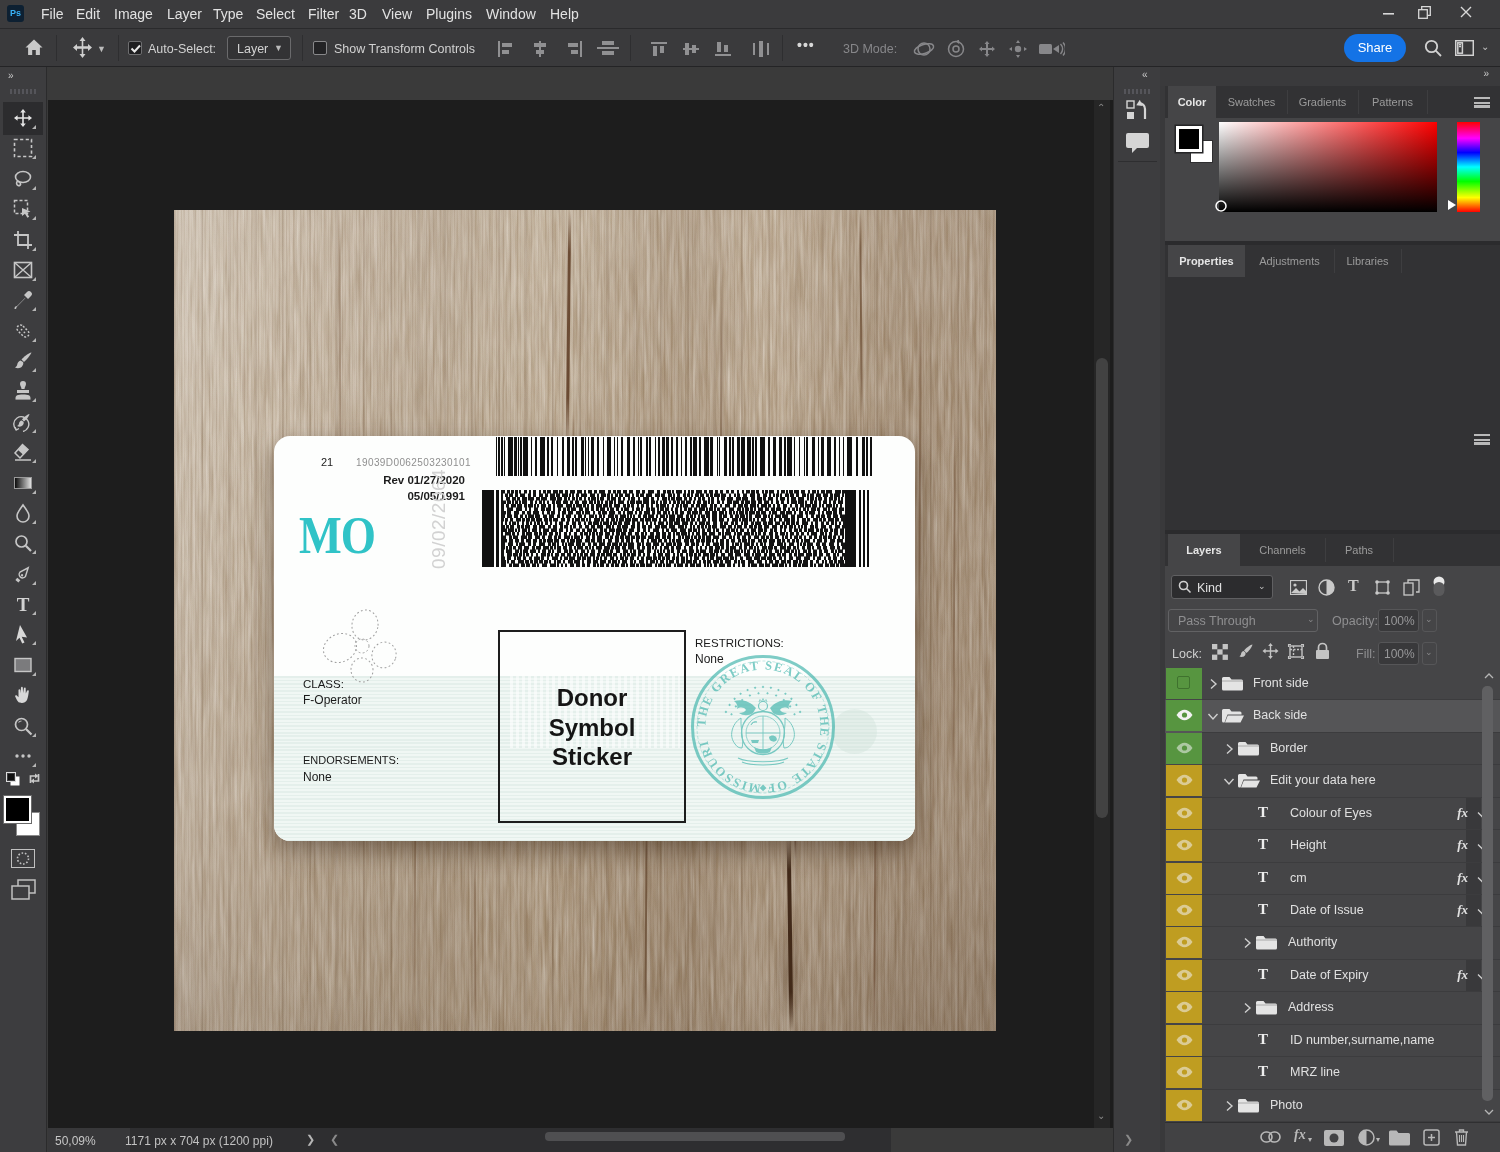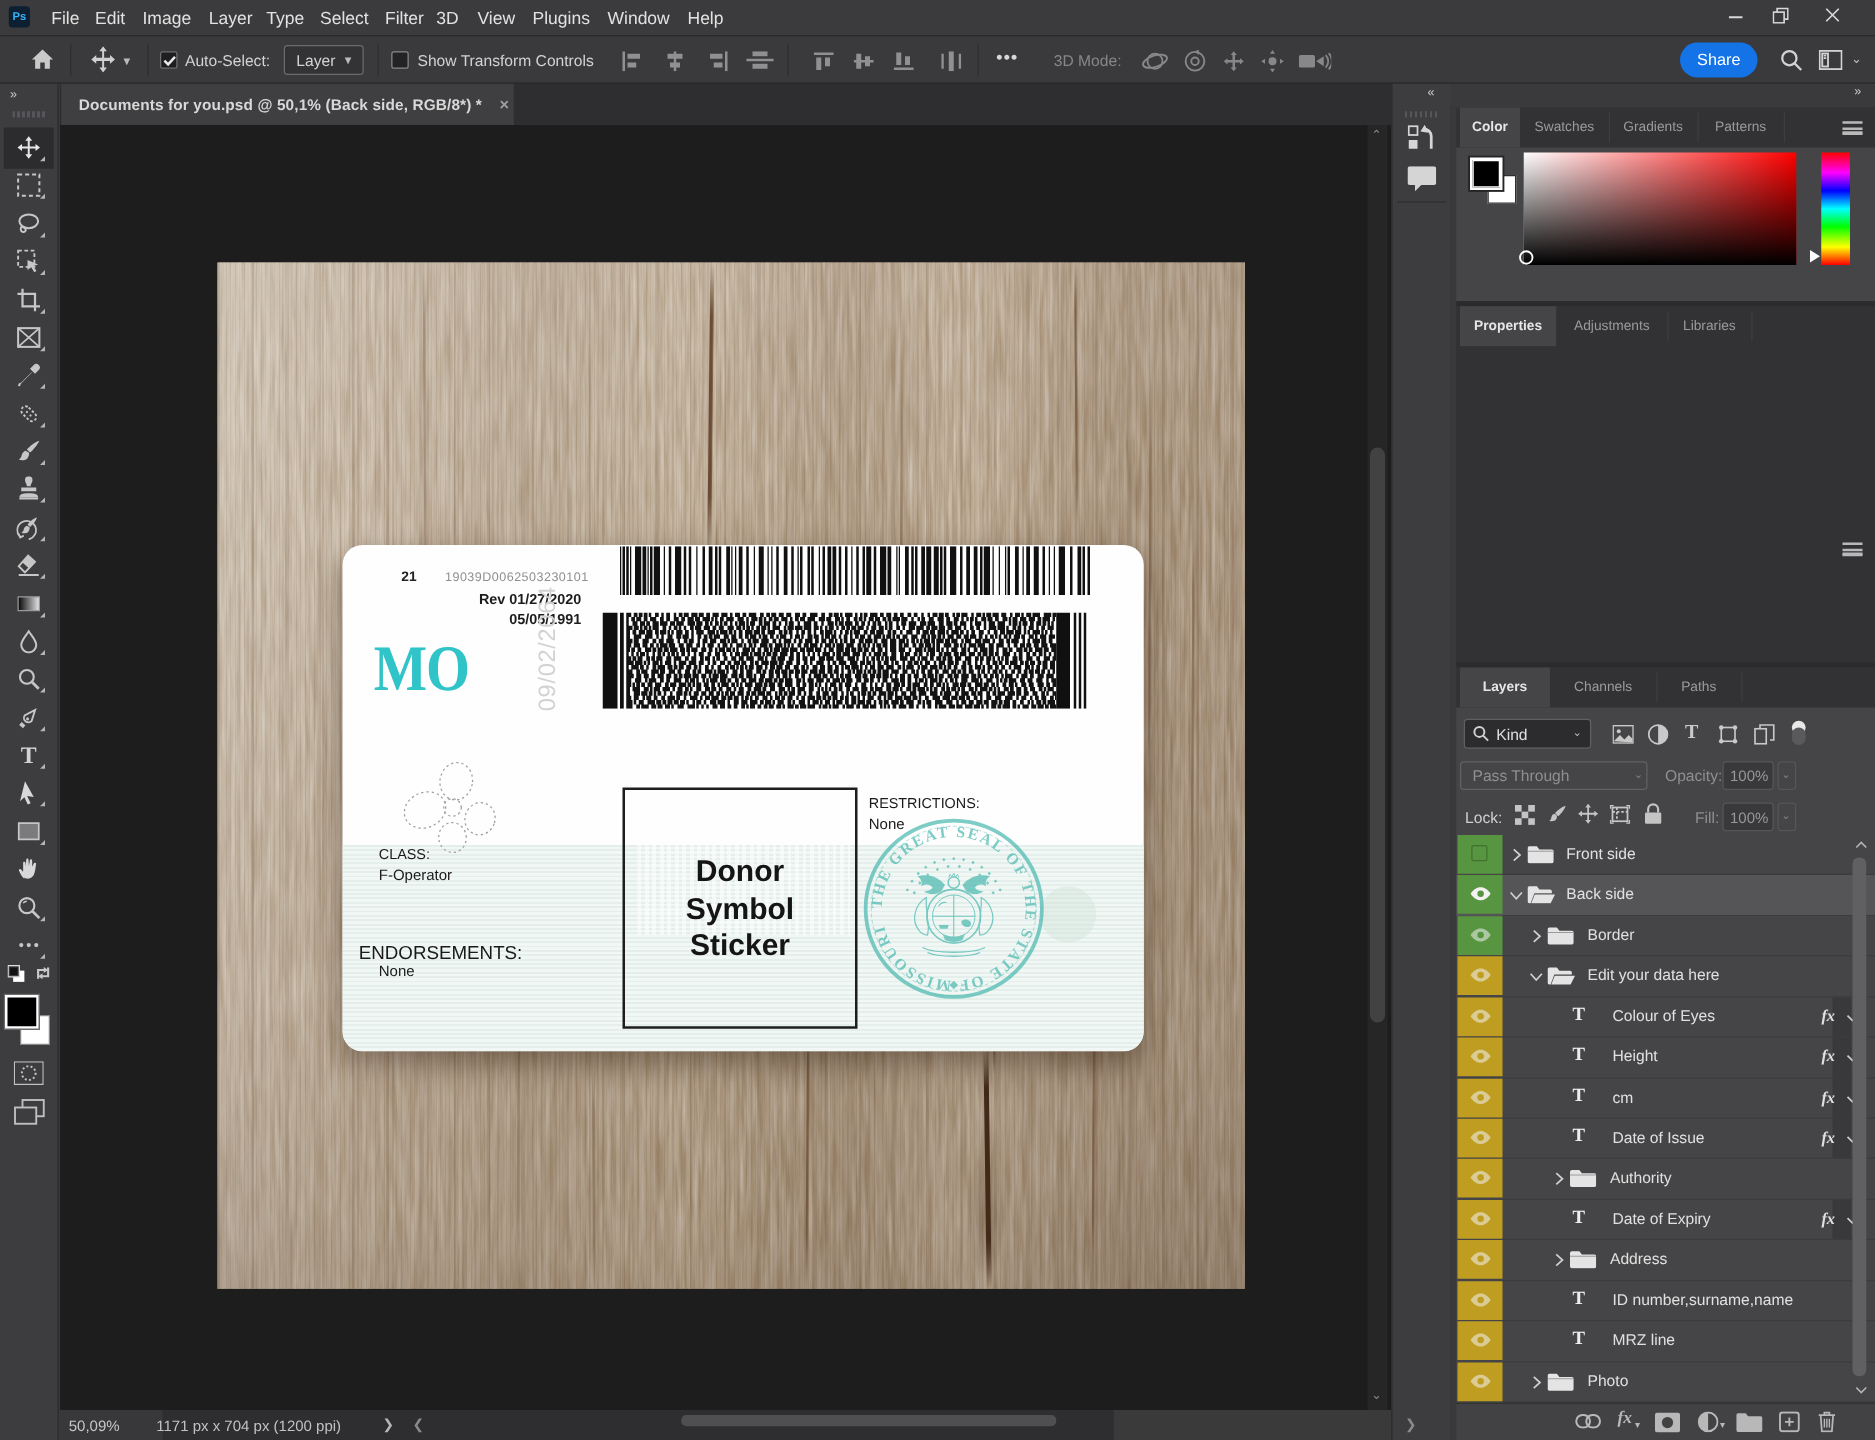--- a/index.html
+++ b/index.html
@@ -373,23 +373,20 @@
         <rect x="0.5" y="0.5" width="23" height="18" fill="none" stroke="#c0c0c0"></rect>
         <circle cx="12" cy="9.5" r="5.5" fill="none" stroke="#c0c0c0" stroke-width="1.6" stroke-dasharray="1.6 1.8"></circle>
       </svg>
   
   <svg class="abs" style="left:11px;top:812px" width="25" height="21" fill="none" stroke="#c0c0c0" stroke-width="1.5">
         <rect x="7" y="1" width="17" height="13" fill="#3d3d3f"></rect>
         <rect x="1" y="7" width="17" height="13" fill="#3d3d3f"></rect>
       </svg>
 </div>
 
-<div class="abs" id="tabbar">
-  <div id="dtab">Documents for you.psd @ 50,1% (Back side, RGB/8*) *<span style="color:#9f9f9f;margin-left:14px;font-size:13px;">×</span></div>
-</div>
 
 <div class="abs" id="canvas">
   <div id="wood">
     <svg class="grain" width="822" height="821" style="opacity:0.9;">
 <filter id="wfib" x="0" y="0" width="100%" height="100%">
 <feTurbulence type="fractalNoise" baseFrequency="0.32 0.012" numOctaves="4" seed="8" result="t"></feTurbulence>
 <feColorMatrix in="t" type="matrix" values="0 0 0 0 0.38  0 0 0 0 0.29  0 0 0 0 0.20  0.55 0.55 0.55 0 -0.45"></feColorMatrix>
 </filter>
 <filter id="wlight" x="0" y="0" width="100%" height="100%">
 <feTurbulence type="fractalNoise" baseFrequency="0.26 0.02" numOctaves="3" seed="21" result="t"></feTurbulence>
@@ -422,21 +419,21 @@
   <div class="crack" style="left:165px;top:0px;width:2px;height:300px;background:linear-gradient(180deg,rgba(0,0,0,0) 0%,rgba(110,78,52,0.38) 18%,rgba(110,78,52,0.38) 80%,rgba(0,0,0,0) 100%);transform:rotate(-0.3deg);"></div>
   <div class="crack" style="left:700px;top:560px;width:2px;height:261px;background:linear-gradient(180deg,rgba(0,0,0,0) 0%,rgba(100,66,42,0.5) 18%,rgba(100,66,42,0.5) 80%,rgba(0,0,0,0) 100%);transform:rotate(0.4deg);"></div>
   <div class="crack" style="left:300px;top:640px;width:2px;height:181px;background:linear-gradient(180deg,rgba(0,0,0,0) 0%,rgba(104,72,48,0.35) 18%,rgba(104,72,48,0.35) 80%,rgba(0,0,0,0) 100%);transform:rotate(-0.3deg);"></div>
   <div class="crack" style="left:779px;top:200px;width:2px;height:400px;background:linear-gradient(180deg,rgba(0,0,0,0) 0%,rgba(102,70,45,0.4) 18%,rgba(102,70,45,0.4) 80%,rgba(0,0,0,0) 100%);transform:rotate(0.3deg);"></div>
   <div class="abs" style="left:592px;top:700px;width:46px;height:121px;background:radial-gradient(50% 60% at 50% 50%, rgba(70,45,25,0.28), rgba(0,0,0,0) 70%);"></div>
   </div>
   <div id="card">
     <div id="band"></div>
   <div class="abs" style="left:236px;top:240px;width:170px;height:72px;background:repeating-linear-gradient(90deg,rgba(255,255,255,0.55) 0 3px,rgba(255,255,255,0) 3px 6px);"></div>
   <div class="abs" style="left:558px;top:273px;width:45px;height:45px;border-radius:50%;background:rgba(200,222,212,0.33);"></div>
-  <span class="abs" style="left:47px;top:20px;font-size:11px;font-weight:bold;color:#222;">21</span>
+  <span class="abs" style="left:47px;top:20px;font-size:11px;font-weight:normal;color:#222;">21</span>
   <span class="abs" style="left:82px;top:21px;font-size:10px;color:#8f8f8f;letter-spacing:0.4px;">19039D0062503230101</span>
   <span class="abs" style="left:97px;top:38px;width:94px;font-size:11.5px;font-weight:bold;color:#1c1c1c;text-align:right;">Rev 01/27/2020</span>
   <span class="abs" style="left:97px;top:54px;width:94px;font-size:11.5px;font-weight:bold;color:#1c1c1c;text-align:right;">05/05/1991</span>
   <span class="abs" style="left:25px;top:70px;font-family:'Liberation Serif',serif;font-size:52px;font-weight:bold;color:#30c3c7;letter-spacing:-1px;transform:scaleX(0.87);transform-origin:0 0;">MO</span>
   <span class="abs" style="left:154px;top:133px;font-size:19px;color:#d2d2d2;transform:rotate(-90deg);transform-origin:0 0;letter-spacing:0.5px;white-space:nowrap;">09/02/2064</span>
   <svg class="abs" style="left:222px;top:1px" width="380" height="39">
           <path d="M0 0h1v39h-1zM2 0h2v39h-2zM5 0h2v39h-2zM8 0h1v39h-1zM12 0h5v39h-5zM18 0h3v39h-3zM22 0h1v39h-1zM24 0h2v39h-2zM27 0h5v39h-5zM35 0h1v39h-1zM39 0h2v39h-2zM44 0h5v39h-5zM51 0h2v39h-2zM55 0h2v39h-2zM61 0h1v39h-1zM66 0h2v39h-2zM71 0h3v39h-3zM76 0h2v39h-2zM79 0h2v39h-2zM85 0h3v39h-3zM89 0h1v39h-1zM92 0h1v39h-1zM95 0h3v39h-3zM101 0h2v39h-2zM107 0h1v39h-1zM111 0h4v39h-4zM118 0h1v39h-1zM121 0h1v39h-1zM125 0h2v39h-2zM131 0h3v39h-3zM137 0h2v39h-2zM142 0h1v39h-1zM144 0h2v39h-2zM150 0h2v39h-2zM153 0h2v39h-2zM159 0h1v39h-1zM162 0h2v39h-2zM166 0h3v39h-3zM170 0h3v39h-3zM175 0h2v39h-2zM180 0h2v39h-2zM185 0h1v39h-1zM189 0h2v39h-2zM194 0h2v39h-2zM197 0h4v39h-4zM203 0h2v39h-2zM208 0h5v39h-5zM214 0h3v39h-3zM221 0h1v39h-1zM223 0h1v39h-1zM228 0h3v39h-3zM233 0h2v39h-2zM236 0h2v39h-2zM241 0h3v39h-3zM245 0h4v39h-4zM251 0h4v39h-4zM256 0h2v39h-2zM259 0h2v39h-2zM264 0h5v39h-5zM272 0h2v39h-2zM277 0h3v39h-3zM283 0h3v39h-3zM288 0h2v39h-2zM291 0h5v39h-5zM298 0h1v39h-1zM303 0h1v39h-1zM308 0h1v39h-1zM310 0h2v39h-2zM316 0h3v39h-3zM322 0h1v39h-1zM325 0h3v39h-3zM331 0h4v39h-4zM338 0h2v39h-2zM343 0h1v39h-1zM347 0h1v39h-1zM351 0h5v39h-5zM360 0h2v39h-2zM366 0h3v39h-3zM370 0h2v39h-2zM374 0h2v39h-2z" fill="#101010"></path>
         </svg>
   <svg class="abs" style="left:208px;top:54px" width="400" height="77">
           <rect x="0" y="0" width="12" height="77" fill="#101010"></rect>
@@ -453,21 +450,21 @@
           <g fill="none" stroke="#9e9e9e" stroke-width="1" stroke-dasharray="1.8 2.4">
             <ellipse cx="22" cy="40" rx="17" ry="14" transform="rotate(-24 22 40)"></ellipse>
             <ellipse cx="47" cy="17" rx="13" ry="15" transform="rotate(10 47 17)"></ellipse>
             <ellipse cx="66" cy="47" rx="12" ry="13" transform="rotate(20 66 47)"></ellipse>
             <ellipse cx="44" cy="62" rx="11" ry="12" transform="rotate(-8 44 62)"></ellipse>
             <circle cx="44" cy="38" r="7"></circle>
           </g>
         </svg>
   <span class="abs" style="left:29px;top:242px;font-size:11.5px;color:#1a1a1a;">CLASS:</span>
   <span class="abs" style="left:29px;top:257px;font-size:12px;color:#1a1a1a;">F-Operator</span>
-  <span class="abs" style="left:13px;top:318px;font-size:15px;color:#1a1a1a;">ENDORSEMENTS:</span>
+  <span class="abs" style="left:29px;top:318px;font-size:11px;color:#1a1a1a;">ENDORSEMENTS:</span>
   <span class="abs" style="left:29px;top:334px;font-size:12px;color:#1a1a1a;">None</span>
   <div class="abs" style="left:224px;top:194px;width:188px;height:193px;border:2px solid #1d1d1d;"></div>
   <div class="abs" style="left:224px;top:247px;width:188px;text-align:center;font-size:24px;font-weight:bold;color:#151515;line-height:29.5px;">Donor<br>Symbol<br>Sticker</div>
   <span class="abs" style="left:421px;top:201px;font-size:11.5px;color:#1a1a1a;">RESTRICTIONS:</span>
   <span class="abs" style="left:421px;top:216px;font-size:12px;color:#1a1a1a;">None</span>
   <svg class="abs" style="left:414px;top:216px" width="150" height="150">
           <g opacity="0.66">
             <circle cx="75" cy="75" r="70.5" fill="none" stroke="#3db3aa" stroke-width="3"></circle>
             <circle cx="75" cy="75" r="66" fill="none" stroke="#3db3aa" stroke-width="0.8" opacity="0.6" stroke-dasharray="3 2"></circle>
             <defs>

